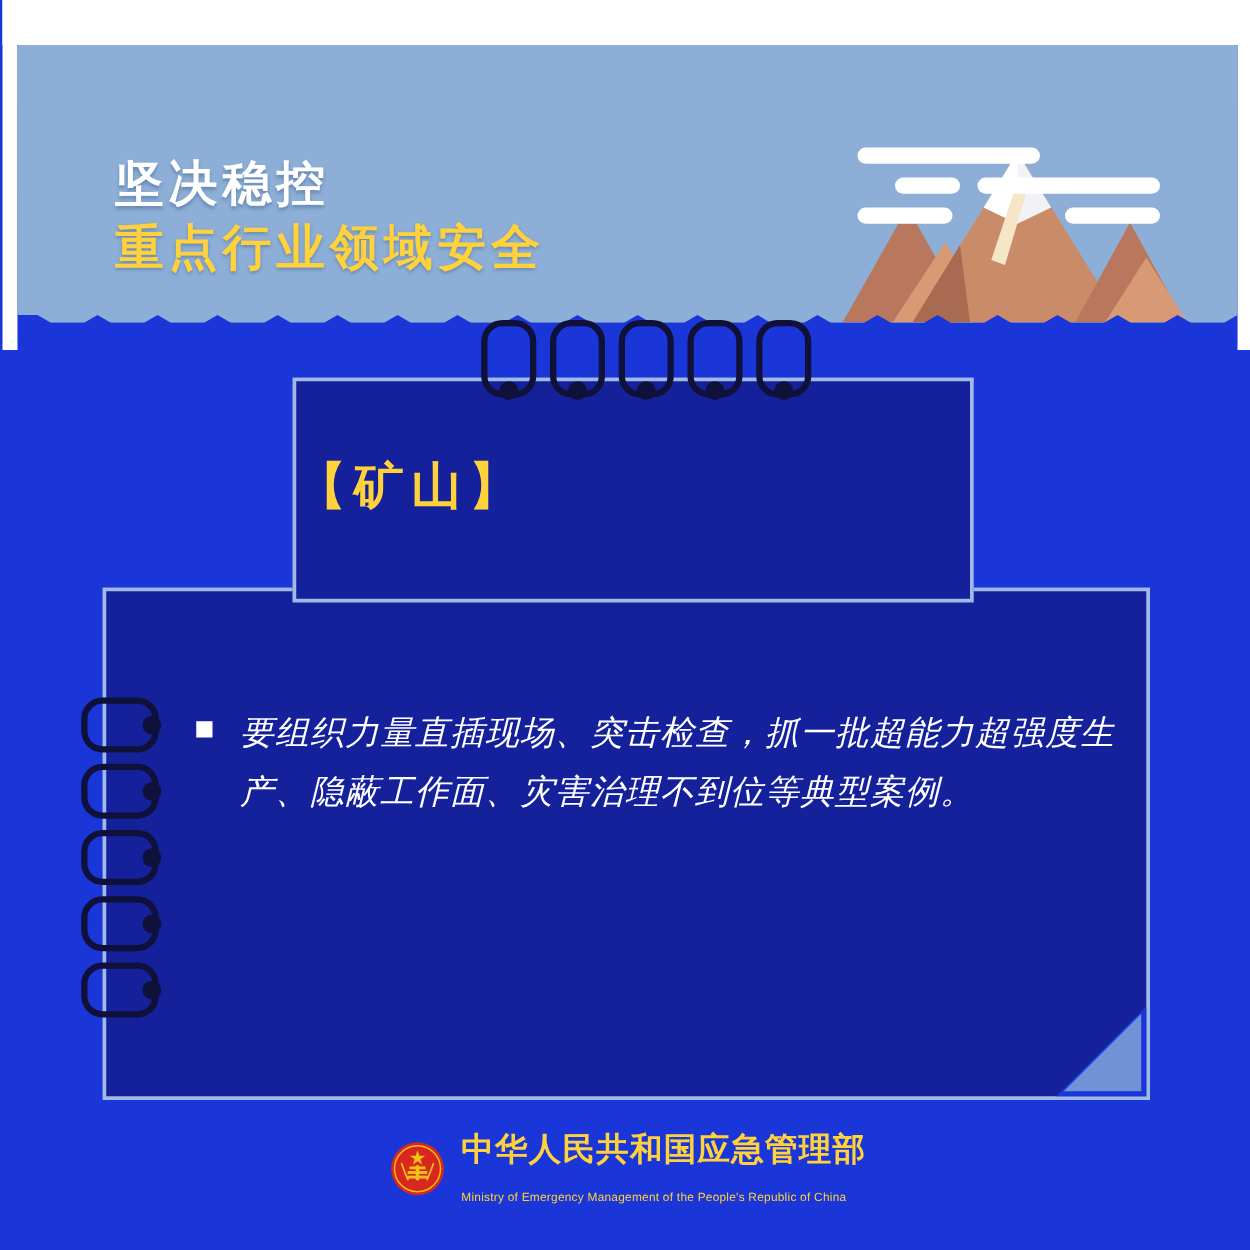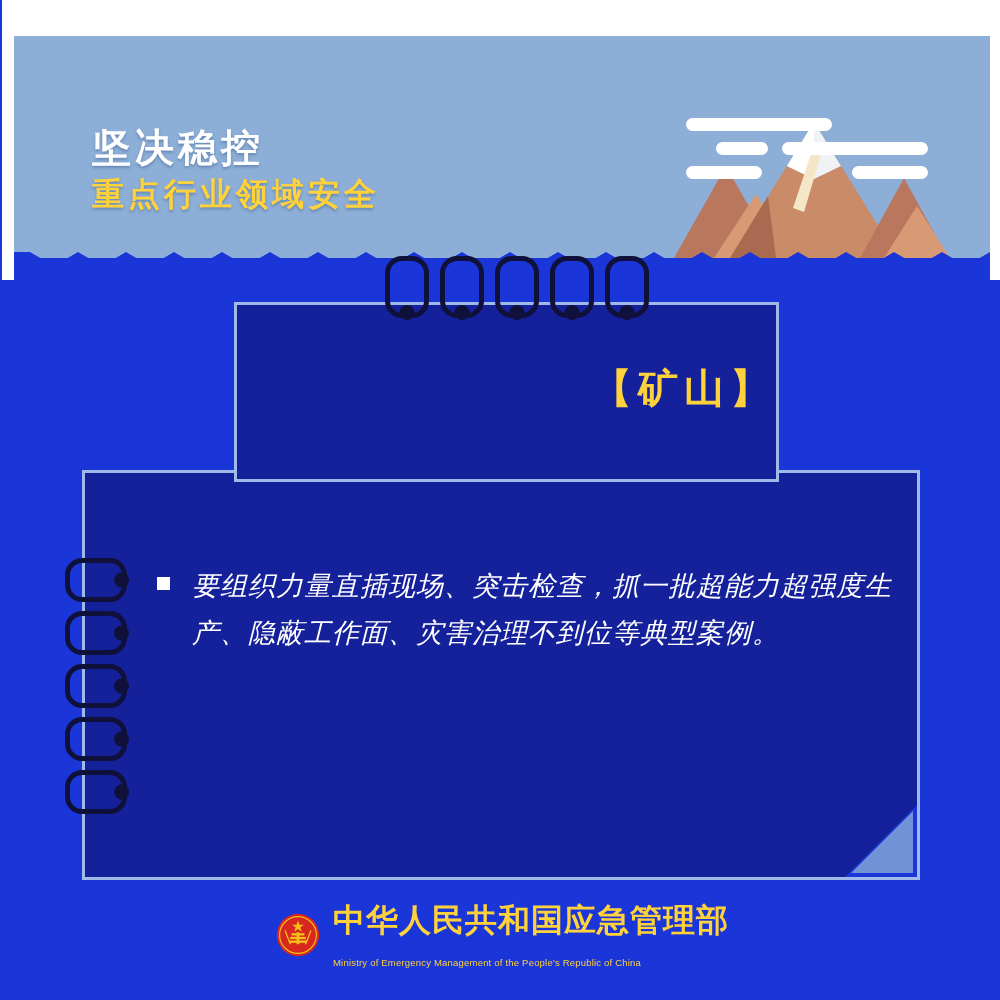--- a/index.html
+++ b/index.html
@@ -76,21 +76,21 @@
   }
   .title-line1 {
     font-size: 39px;
     font-weight: bold;
     color: #ffffff;
     letter-spacing: 4px;
     line-height: 1.25;
     text-shadow: 0 2px 3px rgba(30,60,110,.35);
   }
   .title-line2 {
-    font-size: 32px;
+    font-size: 39px;
     font-weight: bold;
     color: #ffd23c;
     letter-spacing: 4px;
     line-height: 1.35;
     text-shadow: 0 2px 3px rgba(30,60,110,.35);
   }
 
   
   #header-zigzag {
     position: absolute;
@@ -148,21 +148,21 @@
     height: 180px;
     background: #15209b;
     border: 3px solid #9fb9e8;
     box-sizing: border-box;
     z-index: 8;
   }
   #card-top-label {
     position: absolute;
     left: 0; right: 0;
     top: 56px;
-    text-align: right;
+    text-align: left;
     font-size: 40px;
     font-weight: bold;
     color: #ffd23c;
     letter-spacing: 6px;
   }
 
   
   #card-body {
     position: absolute;
     left: 80px;
@@ -237,21 +237,21 @@
     z-index: 11;
   }
   #emblem {
     width: 46px;
     height: 46px;
     margin-right: 12px;
     flex: none;
   }
   #footer-text .cn {
     color: #ffd23c;
-    font-size: 32px;
+    font-size: 26px;
     font-weight: bold;
     letter-spacing: 1px;
     line-height: 1.15;
   }
   #footer-text .en {
     color: #ffd23c;
     font-size: 9.5px;
     letter-spacing: .2px;
     line-height: 1.2;
     margin-top: 18px;

